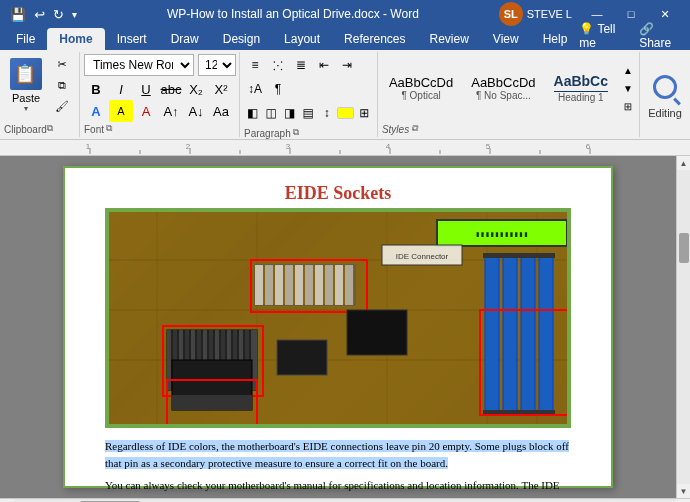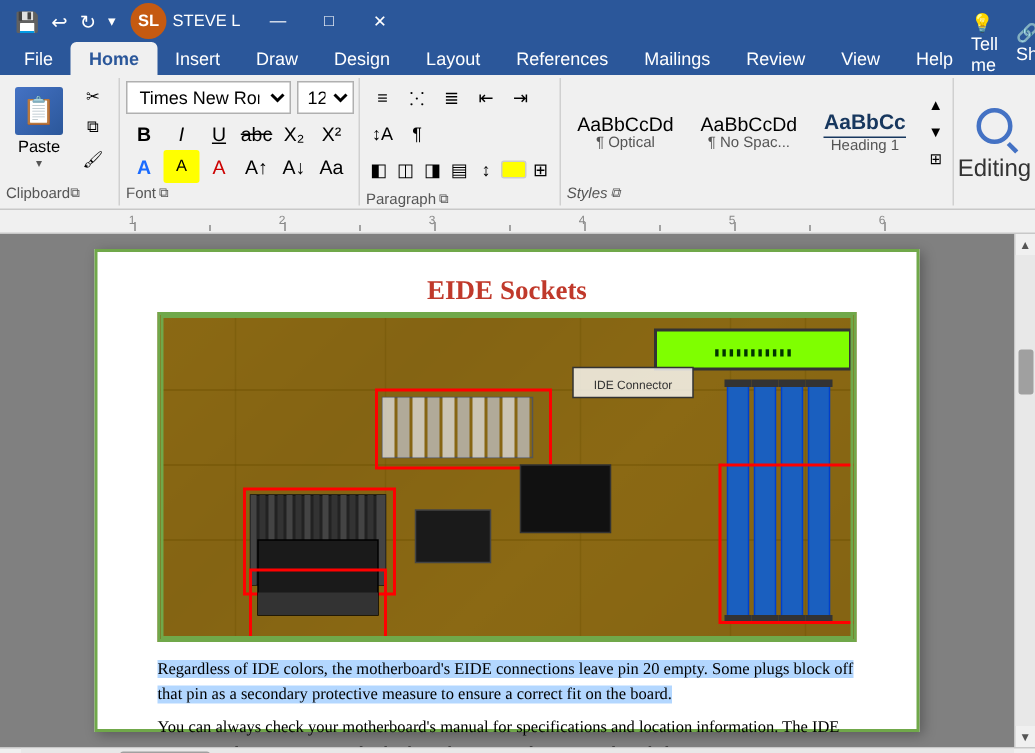--- a/index.html
+++ b/index.html
@@ -202,21 +202,21 @@
       position: relative;
     }
     .magnifier::after {
       content: '';
       position: absolute;
       right: -7px; bottom: -7px;
       width: 8px; height: 3px;
       background: #4472c4;
       transform: rotate(45deg);
     }
-    .editing-label { font-size: 16px; color: #333; margin-top: 4px; text-align: center; }
+    .editing-label { font-size: 11px; color: #333; margin-top: 4px; text-align: center; }
 
     
     #ruler {
       background: #f0f0f0;
       height: 16px;
       border-bottom: 1px solid #c8c8c8;
       display: flex;
       align-items: center;
       padding: 0 8px;
       position: relative;
@@ -350,40 +350,40 @@
 </head>
 <body>
 
 <div id="title-bar">
   <div class="quick-access">
     <span class="qa-icon">💾</span>
     <span class="qa-icon">↩</span>
     <span class="qa-icon">↻</span>
     <span class="qa-icon" style="font-size:10px;">▾</span>
   </div>
+  <span class="title-text">WP-How to Install an Optical Drive.docx - Word</span>
   <div class="user-badge">
     <span>SL</span>
   </div>
   <span style="color:white;font-size:11px;margin-right:8px;">STEVE L</span>
   <div class="window-controls">
     <div class="win-btn">—</div>
     <div class="win-btn">□</div>
     <div class="win-btn close">✕</div>
   </div>
 </div>
 
 <div id="ribbon-tabs">
   <div class="ribbon-tab">File</div>
   <div class="ribbon-tab active">Home</div>
   <div class="ribbon-tab">Insert</div>
   <div class="ribbon-tab">Draw</div>
   <div class="ribbon-tab">Design</div>
   <div class="ribbon-tab">Layout</div>
   <div class="ribbon-tab">References</div>
-  <div class="ribbon-tab">Mailings</div>
   <div class="ribbon-tab">Review</div>
   <div class="ribbon-tab">View</div>
   <div class="ribbon-tab">Help</div>
   <div style="margin-left:auto;display:flex;align-items:center;padding-right:8px;">
     <span style="color:white;font-size:12px;cursor:pointer;">💡 Tell me</span>
     <span style="color:white;font-size:12px;cursor:pointer;margin-left:12px;">🔗 Share</span>
   </div>
 </div>
 
 <div id="ribbon">

